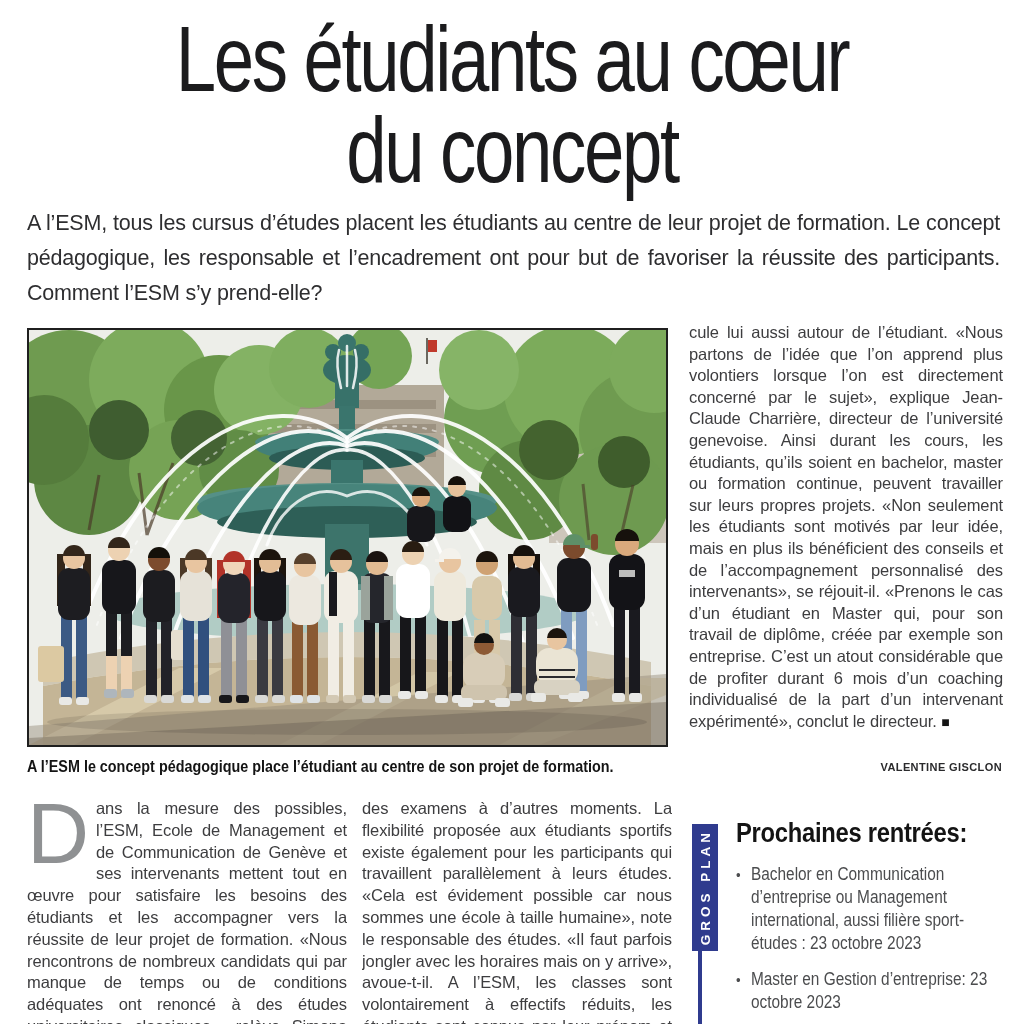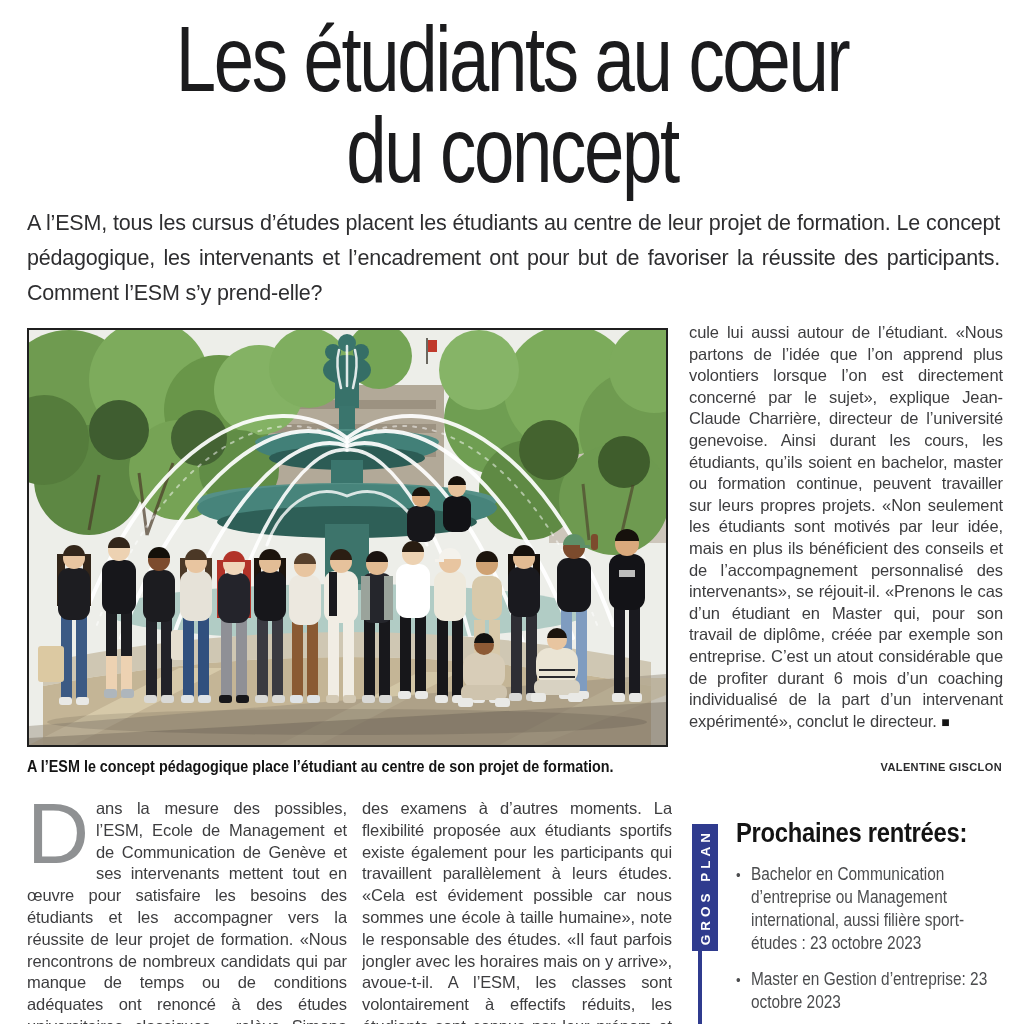--- a/index.html
+++ b/index.html
@@ -90,21 +90,21 @@
 </head>
 <body>
 
 <div class="page">
 
   <h1 class="headline">
     <span>Les étudiants au cœur</span>
     <span>du concept</span>
   </h1>
 
-  <p class="lead">A l’ESM, tous les cursus d’études placent les étudiants au centre de leur projet de formation. Le concept pédagogique, les intervenants et l’encadrement ont pour but de favoriser la réussite des participants. Comment l’ESM s’y prend-elle?</p>
+  <p class="lead">A l’ESM, tous les cursus d’études placent les étudiants au centre de leur projet de formation. Le concept pédagogique, les responsable et l’encadrement ont pour but de favoriser la réussite des participants. Comment l’ESM s’y prend-elle?</p>
 
   <figure class="photo">
     <svg viewBox="0 0 637 415" aria-hidden="true">
 
       <rect x="0" y="0" width="637" height="415" fill="#edeee9"></rect>
 
       <g>
         <rect x="225" y="55" width="190" height="105" fill="#b2a998"></rect>
         <rect x="233" y="70" width="174" height="9" fill="#948b7a" opacity="0.75"></rect>
         <rect x="233" y="94" width="174" height="9" fill="#948b7a" opacity="0.75"></rect>

